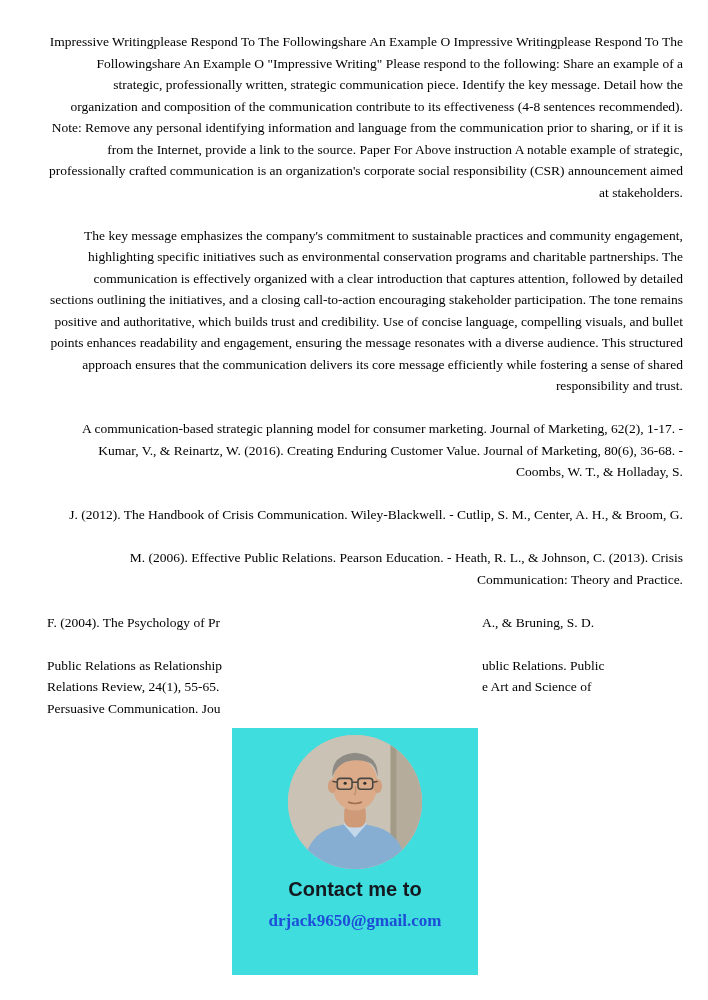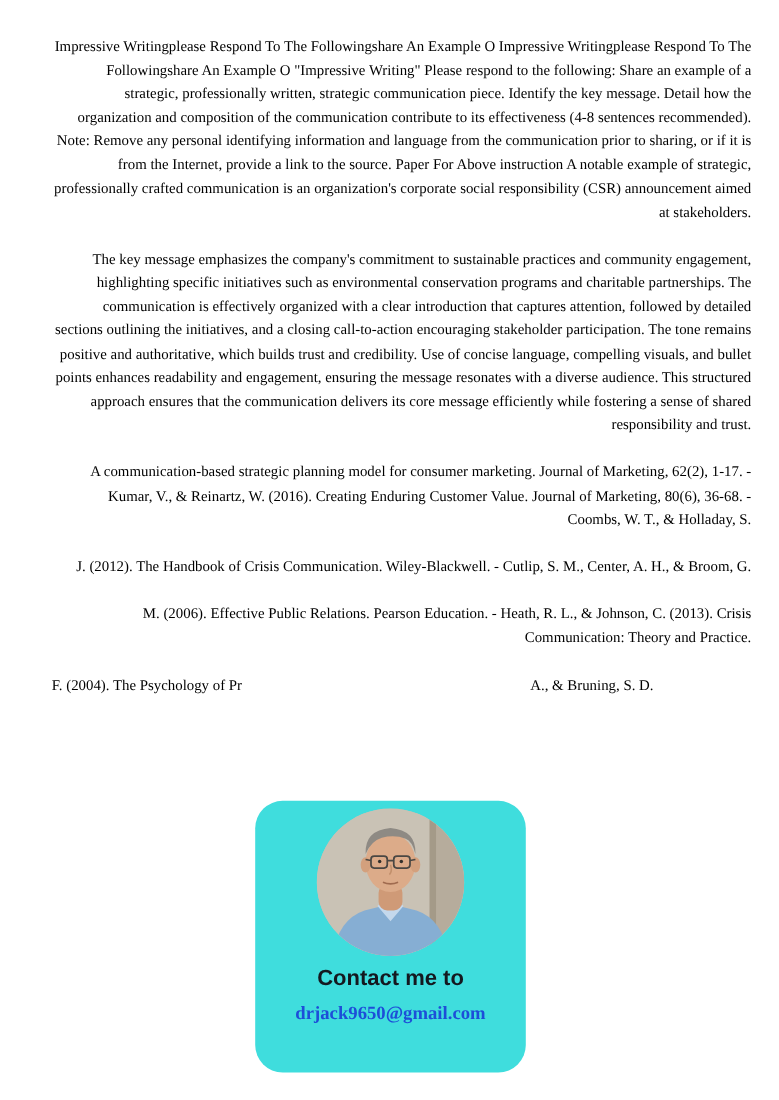--- a/index.html
+++ b/index.html
@@ -71,23 +71,36 @@
   <p>M. (2006). Effective Public Relations. Pearson Education. - Heath, R. L., &amp; Johnson, C. (2013). Crisis Communication: Theory and Practice.</p>
 
 
   <div class="split-para">
     <div class="split-line">
       <span>F. (2004). The Psychology of Pr</span>
       <span class="frag-right">A., &amp; Bruning, S. D.</span>
     </div>
   </div>
 
+  <div class="split-para">
+    <div class="split-line">
+      <span>Public Relations as Relationship</span>
+      <span class="frag-right">ublic Relations. Public</span>
+    </div>
+    <div class="split-line">
+      <span>Relations Review, 24(1), 55-65.</span>
+      <span class="frag-right">e Art and Science of</span>
+    </div>
+    <div class="split-line">
+      <span>Persuasive Communication. Jou</span>
+    </div>
+  </div>
 </div>
 
-<div class="promo" style="background: rgb(63, 221, 221); border-radius: 25px;">
+<div class="promo" style="background: rgb(63, 221, 221);">
   <div class="avatar">
     <svg viewBox="0 0 136 136" width="134" height="134" aria-hidden="true">
       <rect width="136" height="136" fill="#c9c2b5"></rect>
       <rect x="108" width="28" height="136" fill="#b6ac9c"></rect>
       <rect x="104" width="6" height="136" fill="#a49a88"></rect>
       <path d="M14 136 Q20 102 44 94 L68 88 L92 94 Q116 102 122 136 Z" fill="#86aed3"></path>
       <path d="M56 90 L68 104 L80 90 L76 86 L68 92 L60 86 Z" fill="#c4d8ec"></path>
       <rect x="57" y="70" width="22" height="24" rx="8" fill="#cf9a77"></rect>
       <ellipse cx="68" cy="50" rx="23" ry="27" fill="#dcab89"></ellipse>
       <ellipse cx="45" cy="52" rx="4.5" ry="7" fill="#d3a07d"></ellipse>

